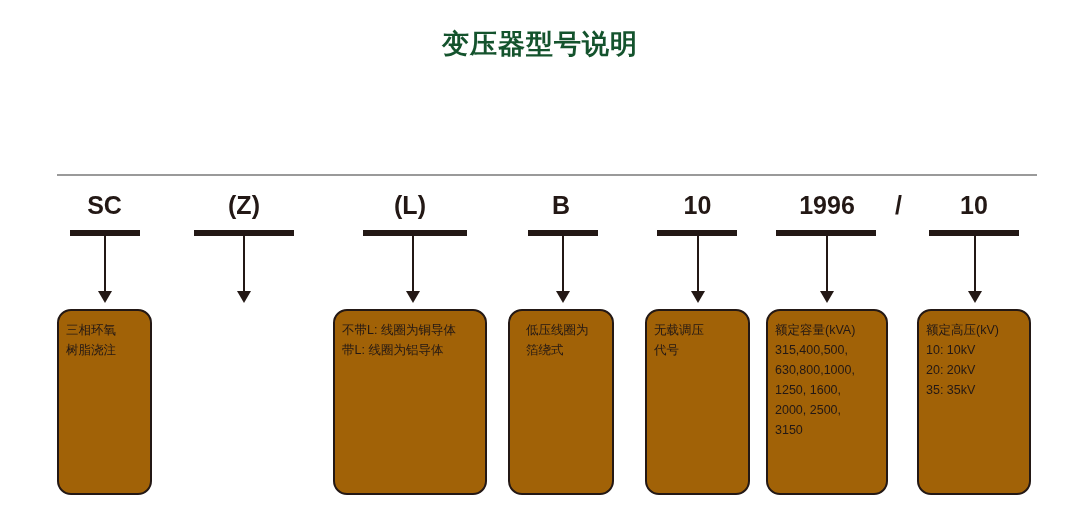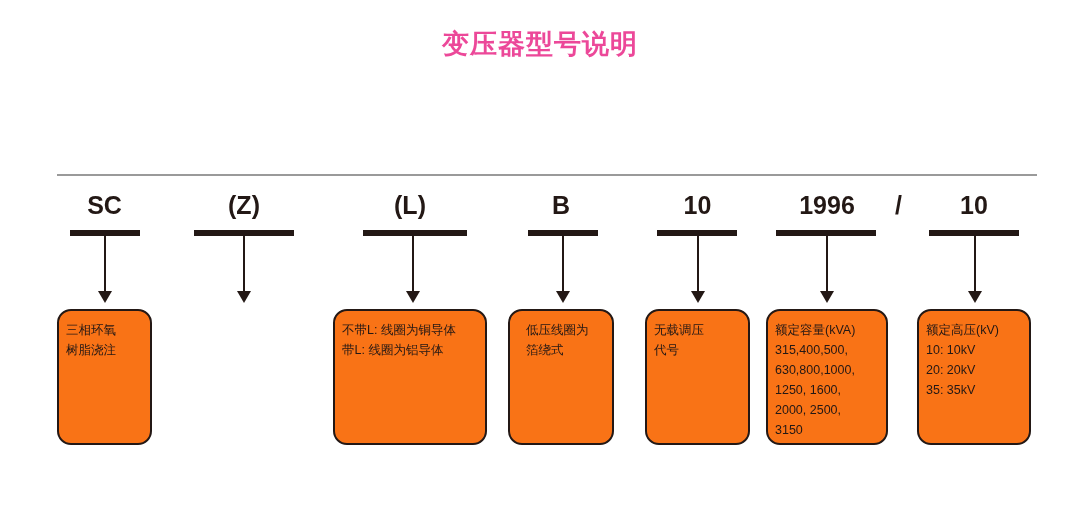--- a/index.html
+++ b/index.html
@@ -19,21 +19,21 @@
   
   .title {
     position: absolute;
     left: 0;
     top: 26px;
     width: 1080px;
     text-align: center;
     font-size: 27px;
     font-weight: bold;
     letter-spacing: 1px;
-    color: #ec4899;
+    color: #14532d;
     white-space: nowrap;
   }
 
   
   .top-rule {
     position: absolute;
     left: 57px;
     top: 174px;
     width: 980px;
     height: 2px;
@@ -94,23 +94,23 @@
     font-size: 25px;
     font-weight: bold;
     color: #231815;
     line-height: 30px;
   }
 
   
   .box {
     position: absolute;
     top: 309px;
-    height: 136px;
+    height: 186px;
     box-sizing: border-box;
-    background: #f97316;
+    background: #a16207;
     border: 2px solid #231815;
     border-radius: 14px;
     padding: 9px 7px 0 7px;
     overflow: hidden;
   }
   .box .line {
     font-size: 12.5px;
     line-height: 20px;
     color: #231815;
     white-space: nowrap;

